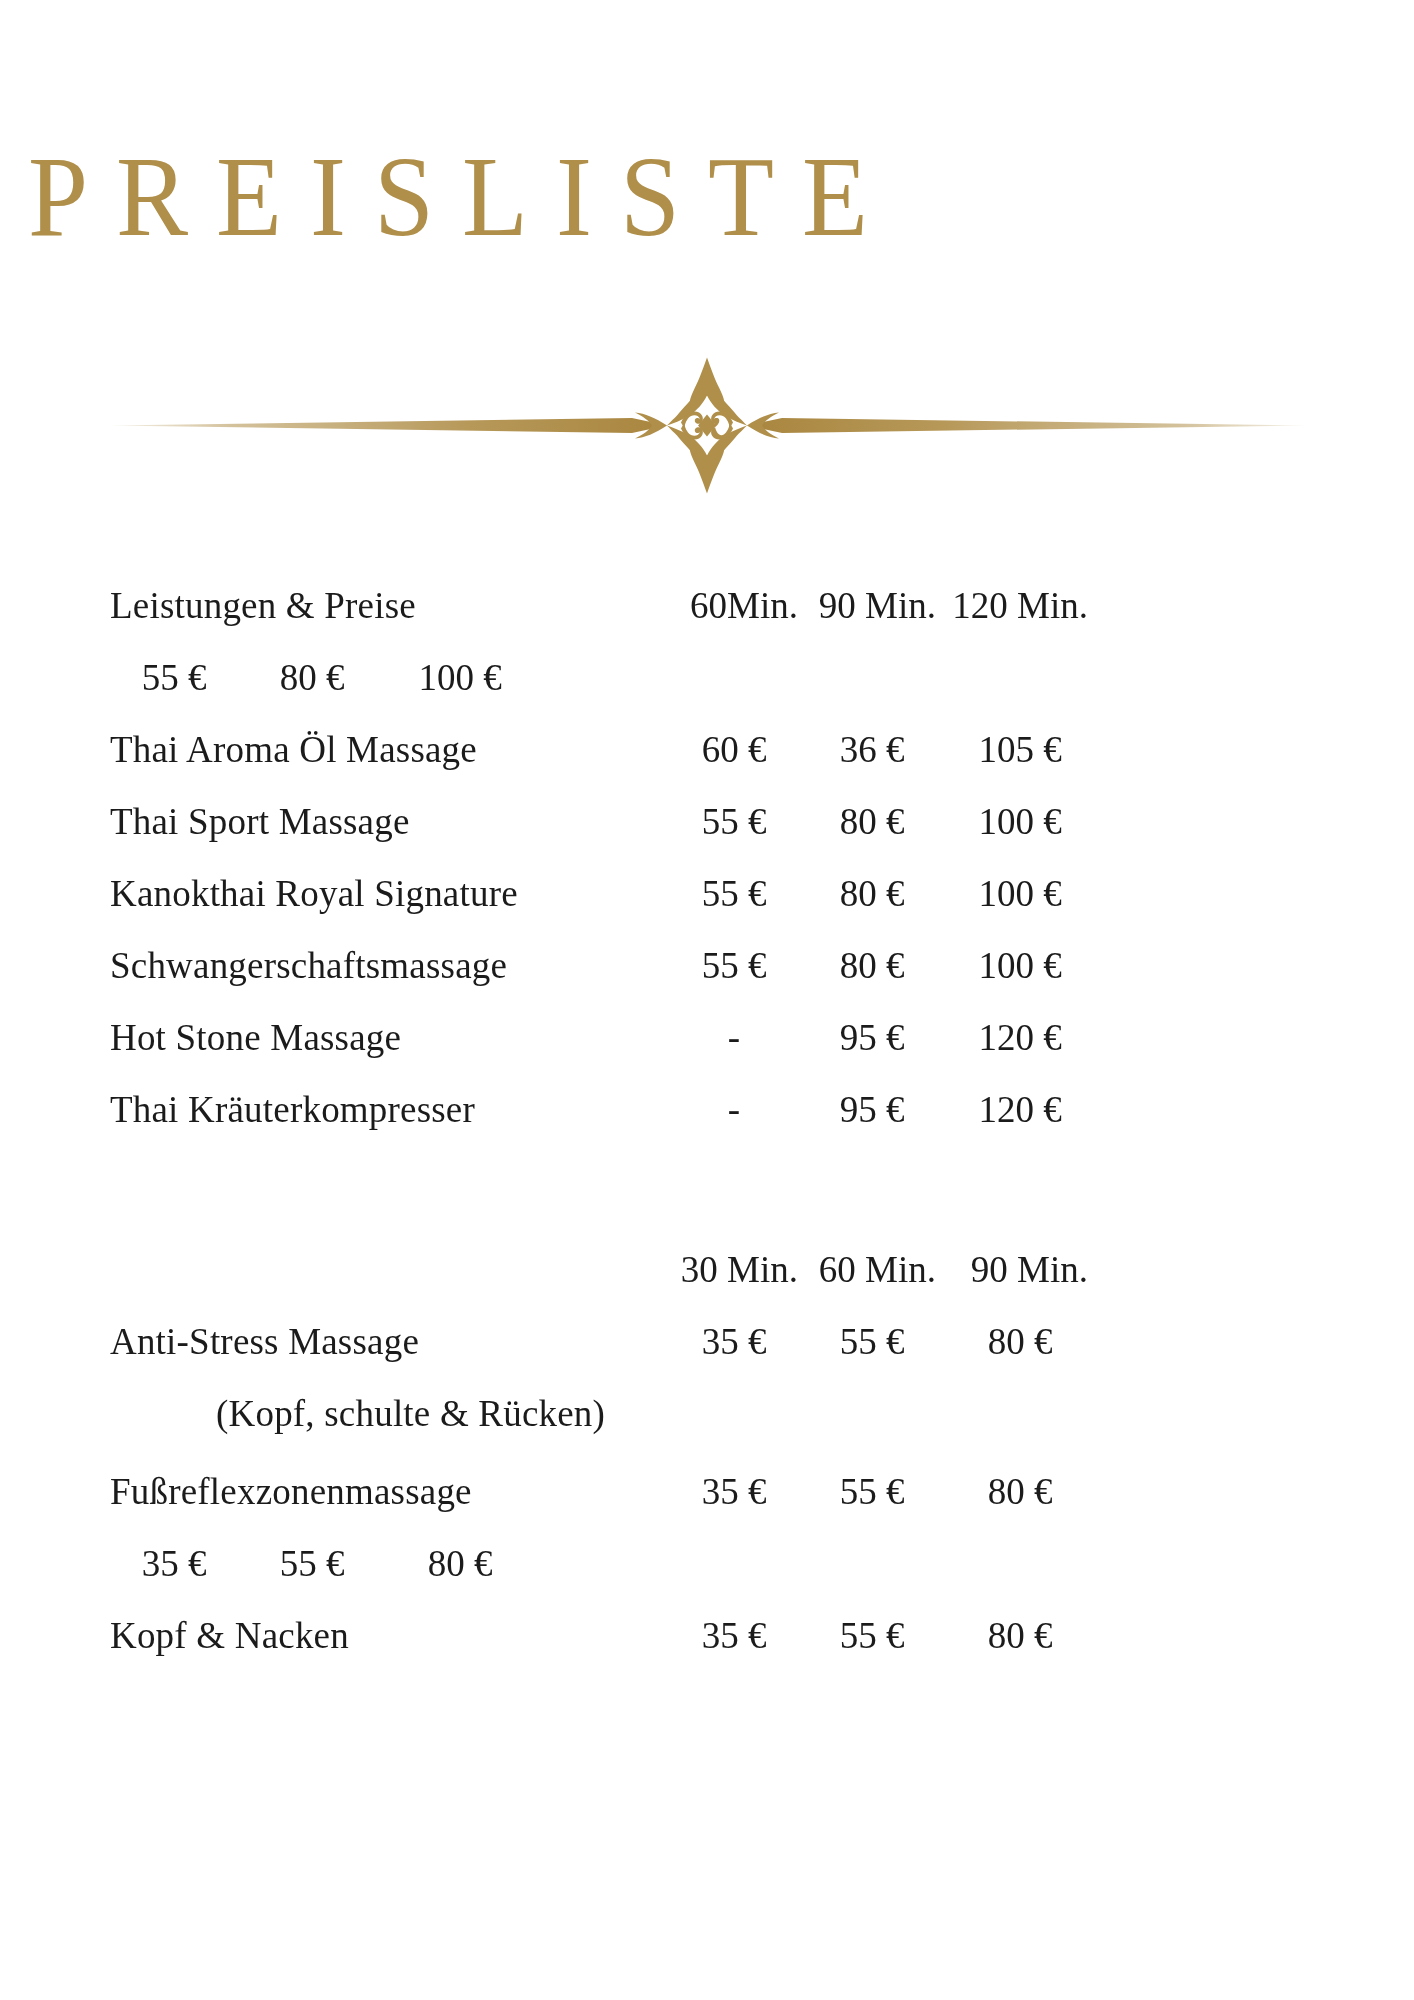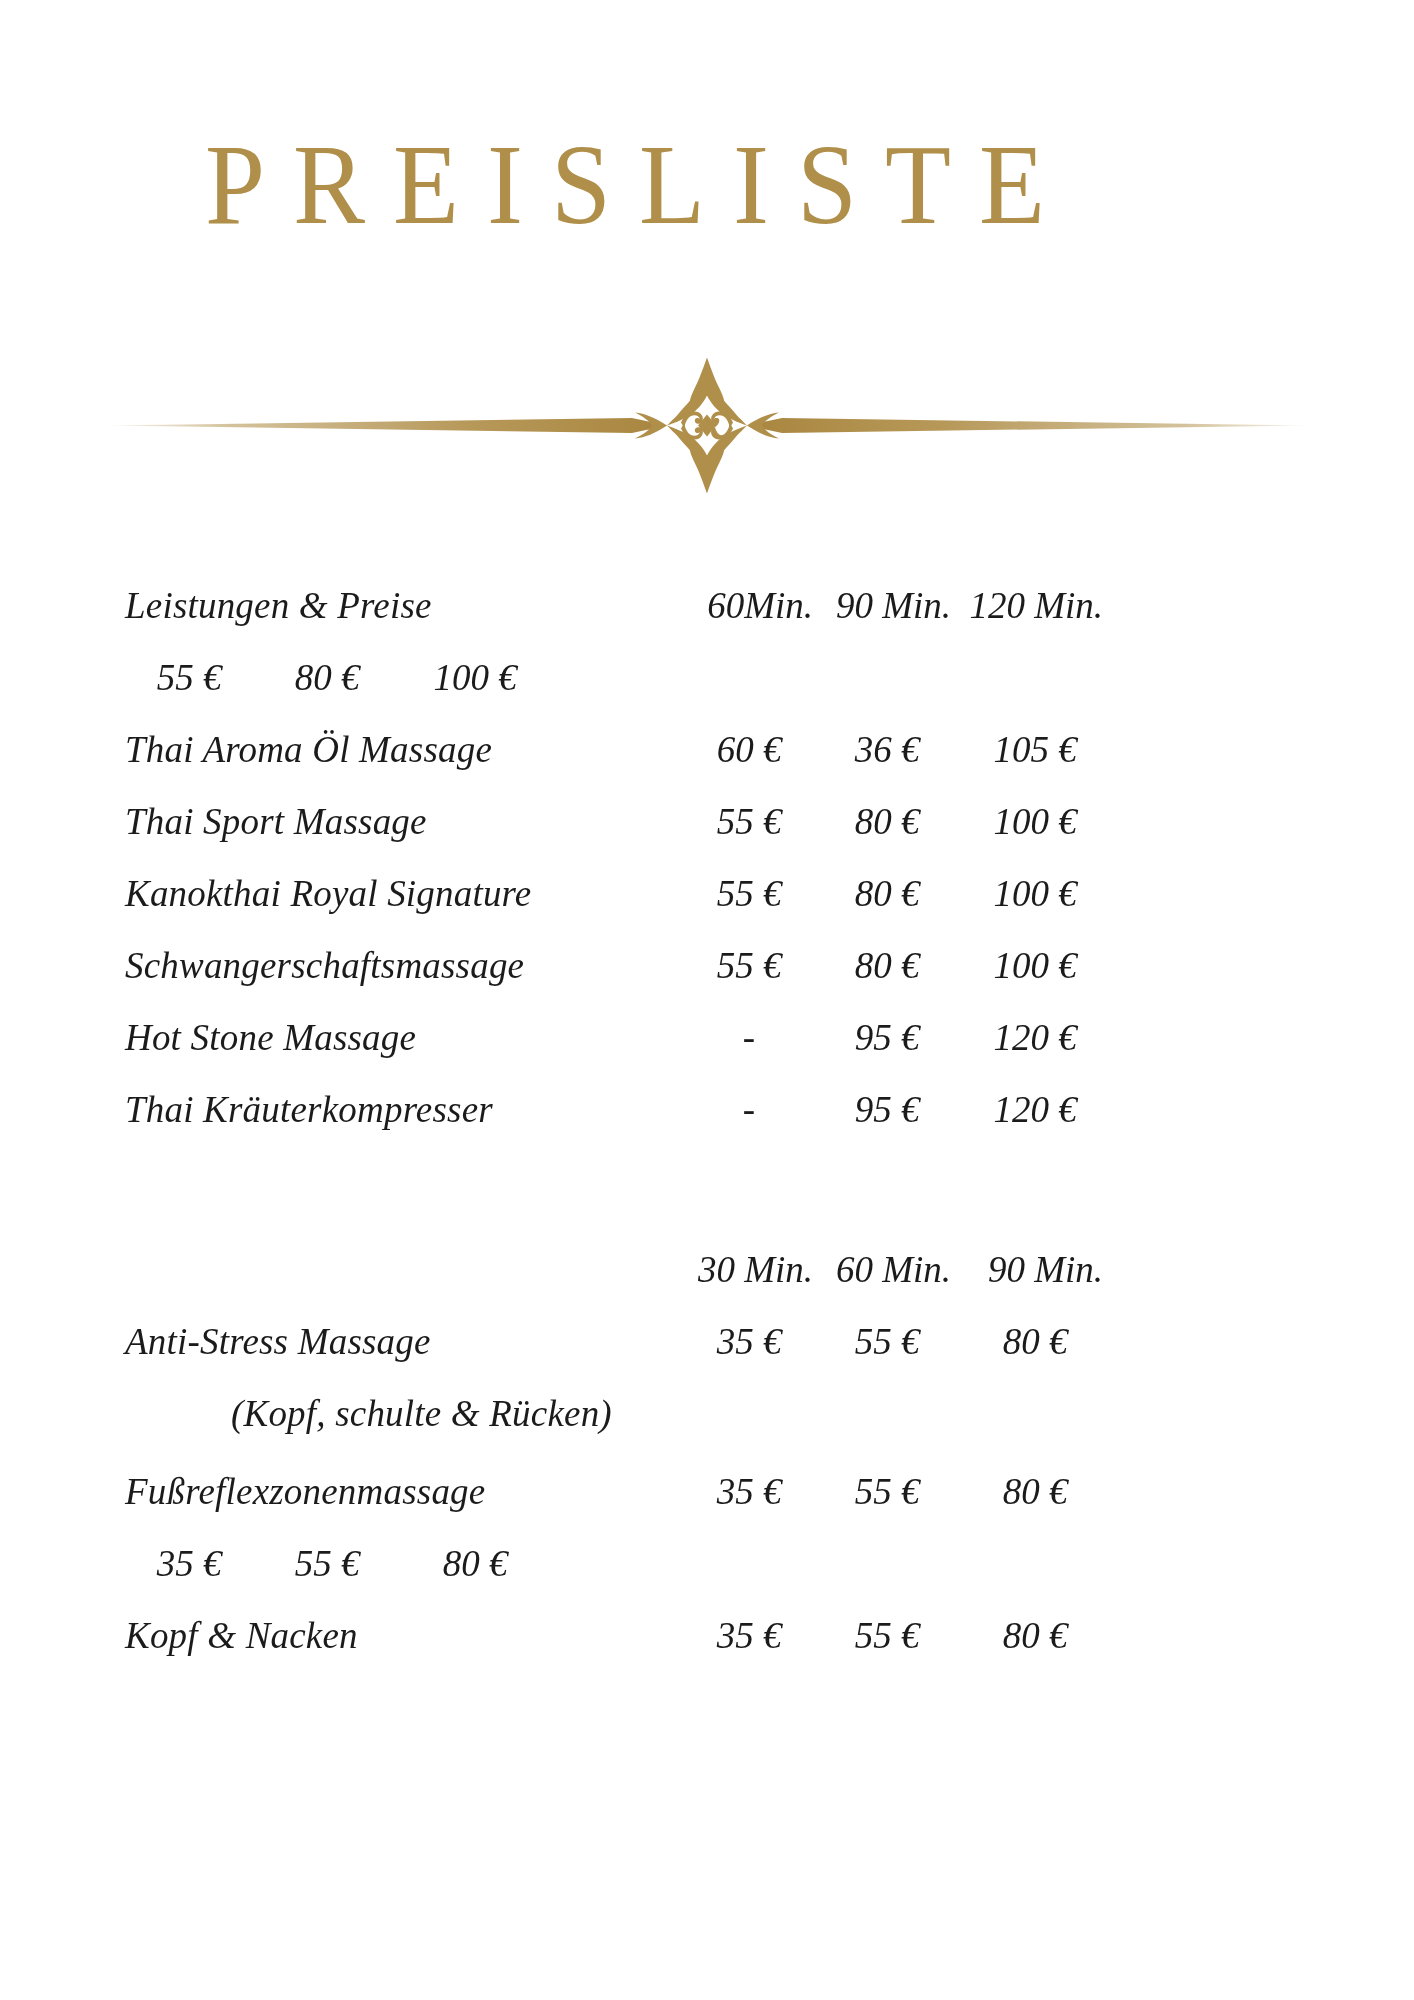--- a/index.html
+++ b/index.html
@@ -13,24 +13,23 @@
     height: 2000px;
     position: relative;
     font-family: "Liberation Serif", "DejaVu Serif", serif;
     color: #111111;
     overflow: hidden;
   }
 
   
   .title-wrap {
     position: absolute;
-    top: 128px;
+    top: 140px;
     left: 0;
     width: 1250px;
-    text-align: center;
   }
   .title {
     display: inline-block;
     font-family: "Liberation Serif", "DejaVu Serif", serif;
     font-weight: 400;
     font-size: 108px;
     line-height: 1.0;
     letter-spacing: 28px;
     text-indent: 28px;
     color: #B08F4A;
@@ -46,23 +45,22 @@
     left: 107px;
     width: 1200px;
     height: 140px;
   }
   .divider svg { display: block; width: 100%; height: 100%; }
 
   
   .table {
     position: absolute;
     top: 585px;
-    left: 125px;
+    left: 110px;
     width: 1190px;
-    font-style: italic;
   }
   .row {
     display: flex;
     align-items: baseline;
     height: 72px;
   }
   .row.gap-row { height: 88px; }
   .row.sub-row { height: 78px; justify-content: center; }
 
   .label {

